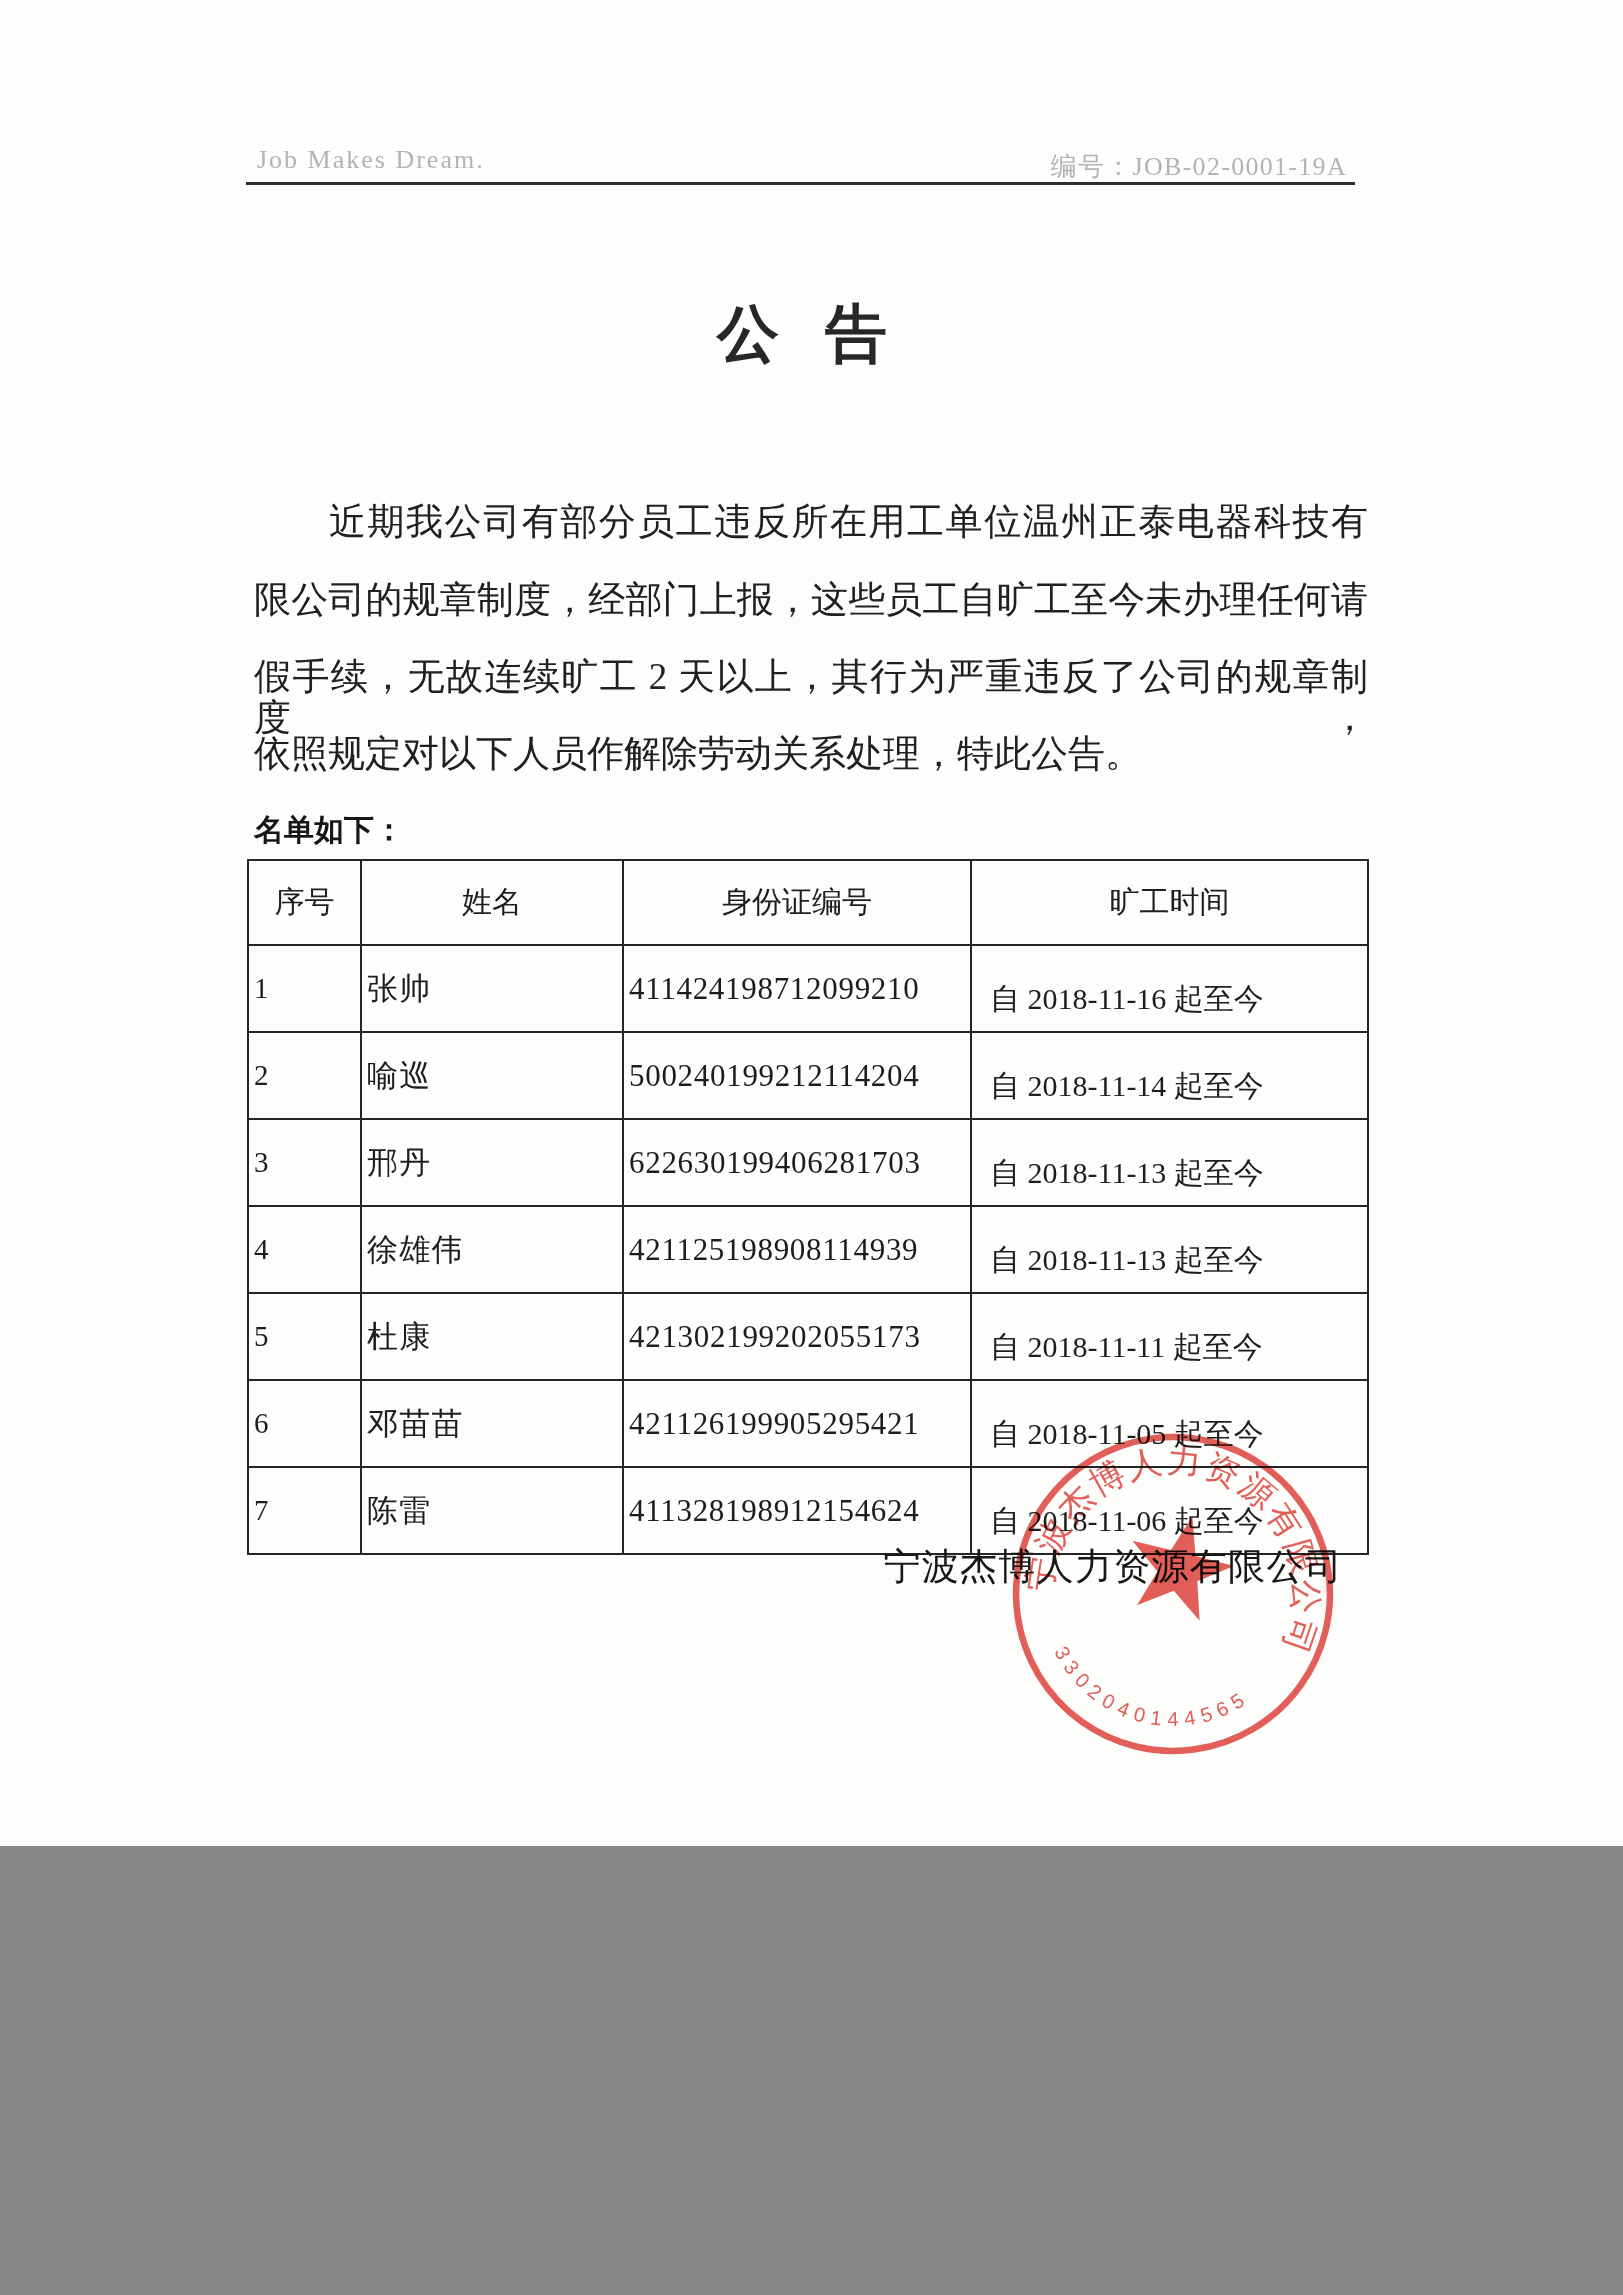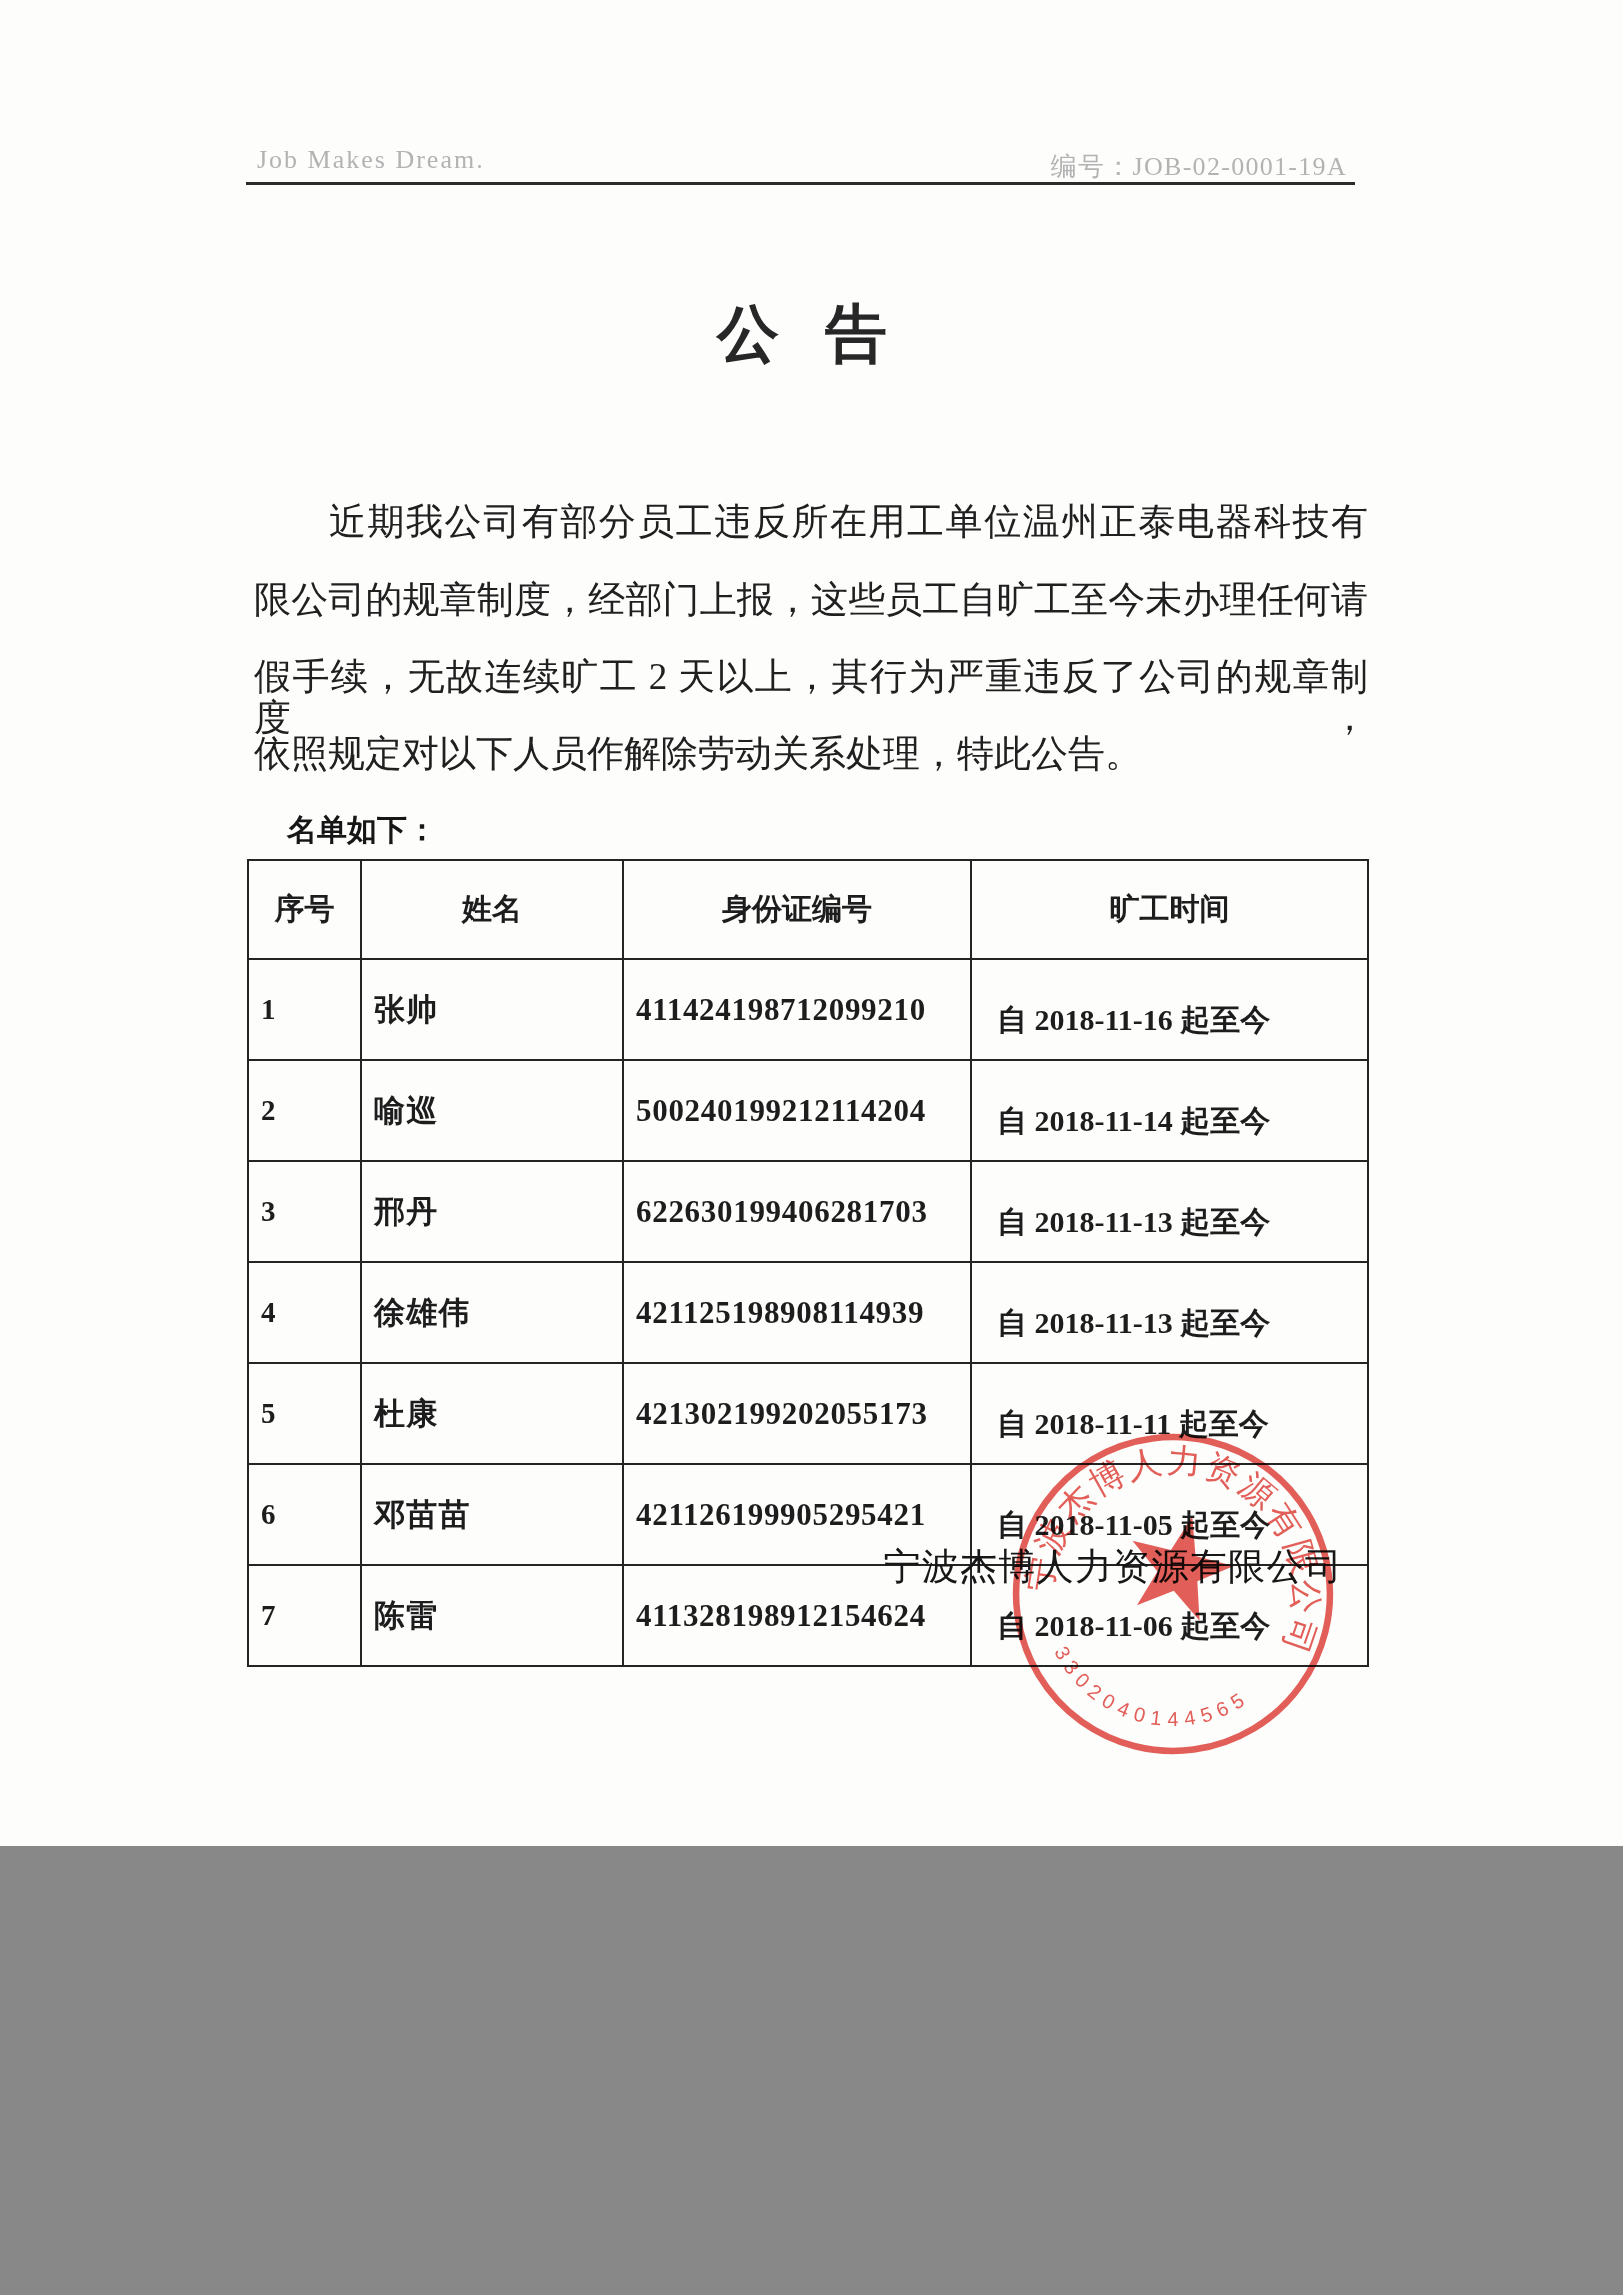--- a/index.html
+++ b/index.html
@@ -35,36 +35,36 @@
     font-size:37px; line-height:41px; color:#202020;
     text-align:justify; white-space:nowrap;
   }
   .body-line.just { text-align-last:justify; white-space:normal; }
   .body-line.indent { padding-left:75px; width:1039px;font-family:Liberation Serif, serif; }
   .bl1 { top:501px; } .bl2 { top:579px; } .bl3 { top:656px; } .bl4 { top:733px; }
   
   .list-label {
     position:absolute; left:254px; top:810px;
     font-size:30px; font-weight:bold;
-    font-family:"Liberation Sans","DejaVu Sans",sans-serif; color:#161616;margin-left:33px;
+    font-family:"Liberation Sans","DejaVu Sans",sans-serif; color:#161616;
   }
   
   table.roster {
     position:absolute; left:247px; top:859px; width:1119px;
     border-collapse:collapse; table-layout:fixed;
   }
   table.roster col.c0 { width:113px; }
   table.roster col.c1 { width:262px; }
   table.roster col.c2 { width:348px; }
   table.roster col.c3 { width:397px; }
   table.roster th, table.roster td {
     border:2px solid var(--line,#242424);
     border-top-width:2.6px; border-bottom-width:2.6px;
     vertical-align:middle;
-    font-weight:bold; color:#1d1d1d; padding:12px;
+    font-weight:normal; color:#1d1d1d; padding:5px;
   }
   table.roster th { height:73px; font-size:30px; }
   table.roster td { height:75px; }
   td.cell-serial { font-size:29px; }
   td.cell-name   { font-size:31px; letter-spacing:1.3px; }
   td.cell-id     { font-size:31px; letter-spacing:0.7px; }
   td.cell-abs    { font-size:30px; }
   td.cell-abs span { display:inline-block; transform:translate(13px,10.5px); }
   
   .sig-company {

